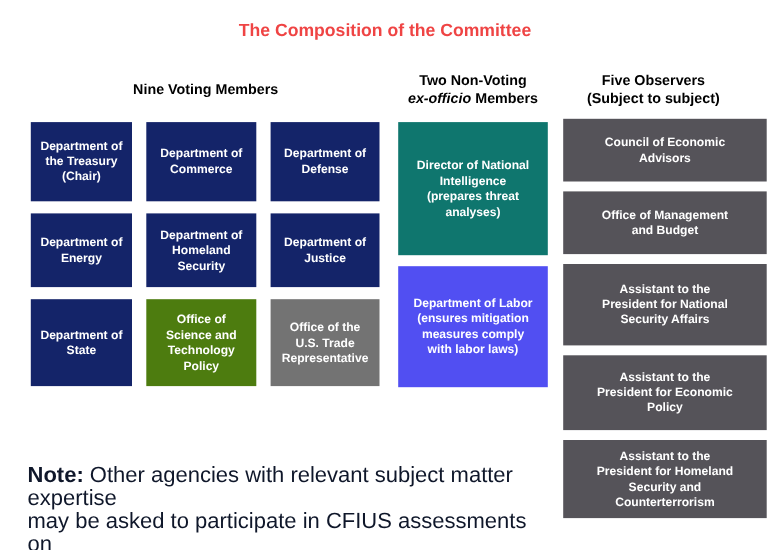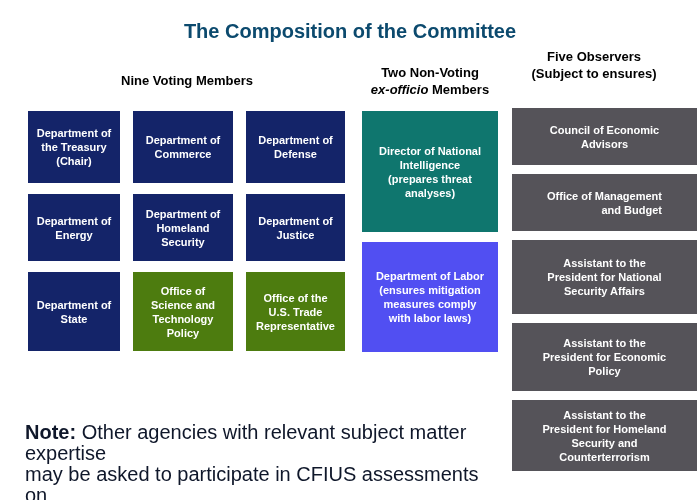--- a/index.html
+++ b/index.html
@@ -14,36 +14,36 @@
     height: 500px;
     background: #ffffff;
     overflow: hidden;
   }
   .page-title {
     position: absolute;
     top: 20px;
     left: 0;
     width: 700px;
     text-align: center;
-    font-size: 20px;
+    font-size: 16px;
     font-weight: bold;
-    color: #0c4a6e;
+    color: #ef4444;
     letter-spacing: 0px;
   }
   .col-header {
     position: absolute;
     text-align: center;
     font-size: 13px;
     font-weight: bold;
     color: #000000;
     line-height: 17px;
   }
   #header-voting   { left: 28px;  top: 72px; width: 318px; }
   #header-exofficio{ left: 352px; top: 64px; width: 156px; }
-  #header-observers{ left: 504px; top: 48px; width: 180px; }
+  #header-observers{ left: 504px; top: 64px; width: 180px; }
   .italic { font-style: italic; }
 
   .box {
     display: flex;
     align-items: center;
     justify-content: center;
     text-align: center;
     color: #ffffff;
     font-weight: bold;
     font-size: 11px;
@@ -80,21 +80,21 @@
   #observers-col {
     position: absolute;
     left: 512px;
     top: 108px;
     width: 185px;
     display: flex;
     flex-direction: column;
     gap: 9px;
   }
   #observers-col .box:nth-child(1) { height: 57px; }
-  #observers-col .box:nth-child(2) { height: 57px; text-align: right; }
+  #observers-col .box:nth-child(2) { height: 57px; }
   #observers-col .box:nth-child(3) { height: 74px; }
   #observers-col .box:nth-child(4) { height: 68px; }
   #observers-col .box:nth-child(5) { height: 71px; }
 
   .note {
     position: absolute;
     left: 25px;
     top: 401px;
     width: 470px;
     font-size: 20px;
@@ -115,21 +115,21 @@
     <span>Nine Voting Members</span>
   </div>
 
   <div class="col-header" id="header-exofficio">
     <span>Two Non-Voting</span><br>
     <span class="italic">ex-officio</span><span> Members</span>
   </div>
 
   <div class="col-header" id="header-observers">
     <span>Five Observers</span><br>
-    <span>(Subject to ensures)</span>
+    <span>(Subject to subject)</span>
   </div>
 
   <div id="voting-grid">
     <div class="box" style="background-color: rgb(20, 36, 105);">Department of
 the Treasury
 (Chair)</div>
     <div class="box" style="background-color: rgb(20, 36, 105);">Department of
 Commerce</div>
     <div class="box" style="background-color: rgb(20, 36, 105);">Department of
 Defense</div>
@@ -139,21 +139,21 @@
 Homeland
 Security</div>
     <div class="box" style="background-color: rgb(20, 36, 105);">Department of
 Justice</div>
     <div class="box" style="background-color: rgb(20, 36, 105);">Department of
 State</div>
     <div class="box" style="background-color: #4d7c0f;">Office of
 Science and
 Technology
 Policy</div>
-    <div class="box" style="background-color: #4d7c0f;">Office of the
+    <div class="box" style="background-color: #737373;">Office of the
 U.S. Trade
 Representative</div>
   </div>
 
   <div id="exofficio-col">
     <div class="box" style="background-color: #0f766e;">Director of National
 Intelligence
 (prepares threat
 analyses)</div>
     <div class="box" style="background-color: rgb(81, 79, 242);">Department of Labor

